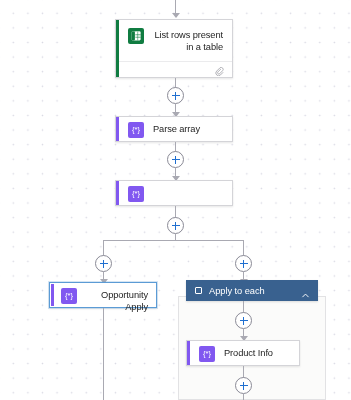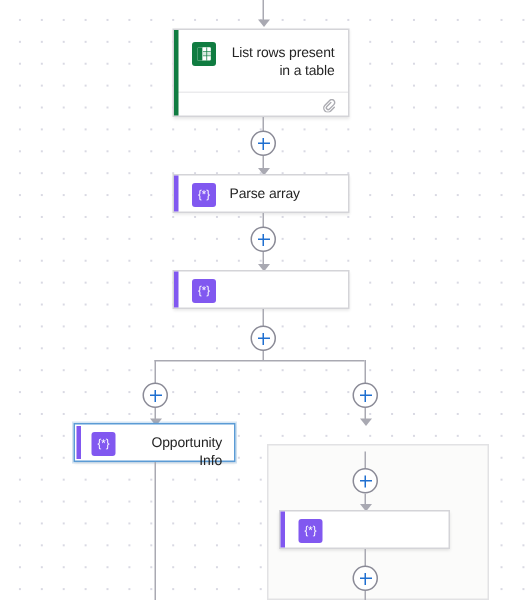--- a/index.html
+++ b/index.html
@@ -248,40 +248,50 @@
   <div class="arrow" style="left:99.5px; top:279px;"></div>
   <div class="vline" style="left:243px; top:272px; height:8px;"></div>
   <div class="arrow" style="left:239.5px; top:279px;"></div>
 
   <div class="card selected" style="left:49px; top:282px; width:108px; height:26px;">
     <div class="card-accent" style="background:#8158f0; left:1px; top:1px; bottom:1px;"></div>
     <div class="card-row" style="padding:5px 8px 5px 11px;">
       <div class="icon-sq icon-purple">
         <span class="glyph-braces">{*}</span>
       </div>
-      <div class="card-title">Opportunity Info</div>
+      <div class="card-title">Opportunity Apply</div>
     </div>
   </div>
 
   <div class="vline" style="left:103px; top:308px; height:92px;"></div>
 
   <div class="scope" style="left:178px; top:296px; width:148px; height:104px;"></div>
 
+  <div class="scope-header" style="left:186px; top:280px; width:132px; height:21px;">
+    <span class="scope-sq"></span>
+    <span class="scope-title">Apply to each</span>
+    <span class="chev">
+      <svg width="9" height="9" viewBox="0 0 12 12" aria-hidden="true">
+        <path d="M2.3 7.8 6 4.1l3.7 3.7" fill="none" stroke="#ffffff" stroke-width="1.25" stroke-linecap="round" stroke-linejoin="round"></path>
+      </svg>
+    </span>
+  </div>
 
   <div class="vline" style="left:243px; top:301px; height:15px;"></div>
   <div class="plus" style="left:235px; top:312px;"></div>
   <div class="vline" style="left:243px; top:329px; height:9px;"></div>
   <div class="arrow" style="left:239.5px; top:336px;"></div>
 
   <div class="card" style="left:186px; top:340px; width:114px; height:26px;">
     <div class="card-accent" style="background:#8158f0;"></div>
     <div class="card-row" style="padding:5px 9px 5px 12px;">
       <div class="icon-sq icon-purple">
         <span class="glyph-braces">{*}</span>
       </div>
+      <div class="card-title">Product Info</div>
     </div>
   </div>
 
   <div class="vline" style="left:243px; top:366px; height:15px;"></div>
   <div class="plus" style="left:235px; top:377px;"></div>
   <div class="vline" style="left:243px; top:394px; height:6px;"></div>
 
 </div>
 
 </body></html>

